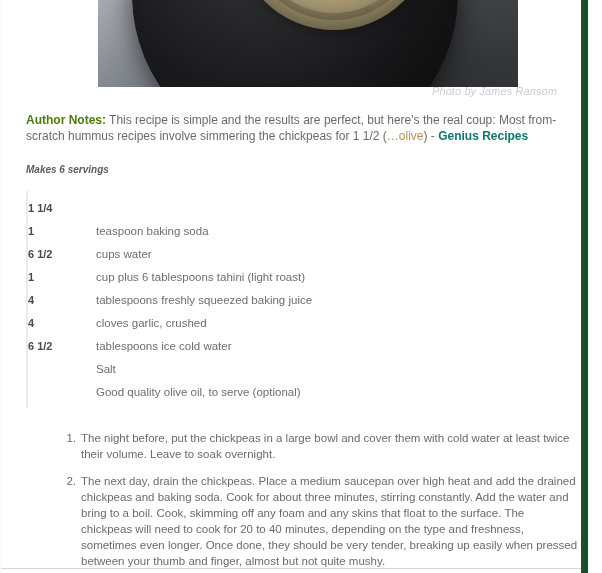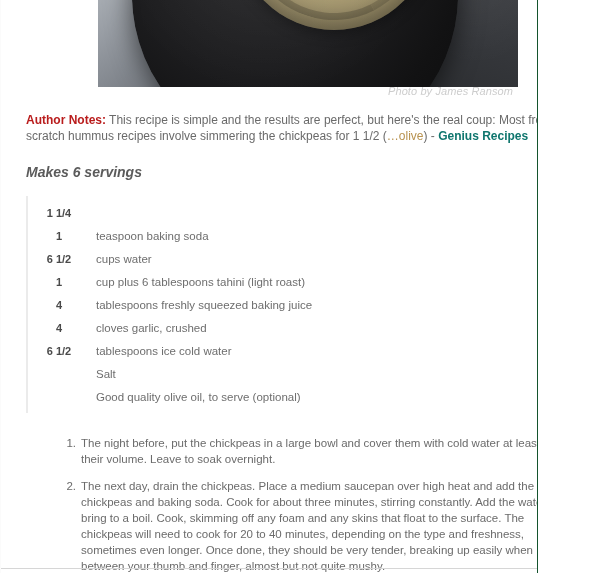--- a/index.html
+++ b/index.html
@@ -12,24 +12,24 @@
     overflow: hidden;
   }
   body {
     font-family: "Liberation Sans", sans-serif;
     color: #656565;
     -webkit-font-smoothing: antialiased;
   }
 
   .page {
     position: relative;
-    width: 538px;
+    width: 588px;
     height: 573px;
     background: #ffffff;
-    border-right: 1px solid #14532d;
+    border-right: 7px solid #14532d;
     border-left: 1px solid #fbfbfb;
     overflow: hidden;
   }
 
   
   .hero-wrap {
     position: absolute;
     left: 97px;
     top: -110px;
     width: 420px;
@@ -121,36 +121,36 @@
     width: 552px;
   }
 
   .author-notes {
     font-size: 12px;
     line-height: 16px;
     color: #6a6a6a;
     margin: 0;
   }
   .author-notes b,
-  .author-notes strong { color: #b91c1c; font-weight: bold; }
+  .author-notes strong { color: #4d7c0f; font-weight: bold; }
   .more-link {
     color: #b8924f;
     text-decoration: none;
     cursor: pointer;
   }
   .recipes-link {
     color: #0f766e;
     font-weight: bold;
     text-decoration: none;
     cursor: pointer;
   }
 
   .servings {
     margin: 20px 0 0 0;
-    font-size: 14px;
+    font-size: 10px;
     font-weight: bold;
     font-style: italic;
     color: #5b5b5b;
   }
 
   
   .ingredients {
     margin: 16px 0 0 0;
     padding: 6px 0 4px 0;
     border-left: 2px solid #ebebeb;
@@ -159,21 +159,21 @@
   }
   .ing-row {
     display: flex;
     align-items: baseline;
     padding: 4px 0 5px 0;
     font-size: 11.5px;
     line-height: 14px;
   }
   .ing-amt {
     flex: 0 0 68px;
-    text-align: center;
+    text-align: left;
     font-weight: bold;
     color: #4a4a4a;
     font-size: 11px;
     padding-right: 6px;
     white-space: nowrap;
   }
   .ing-name {
     color: #6e6e6e;
     white-space: nowrap;
   }

